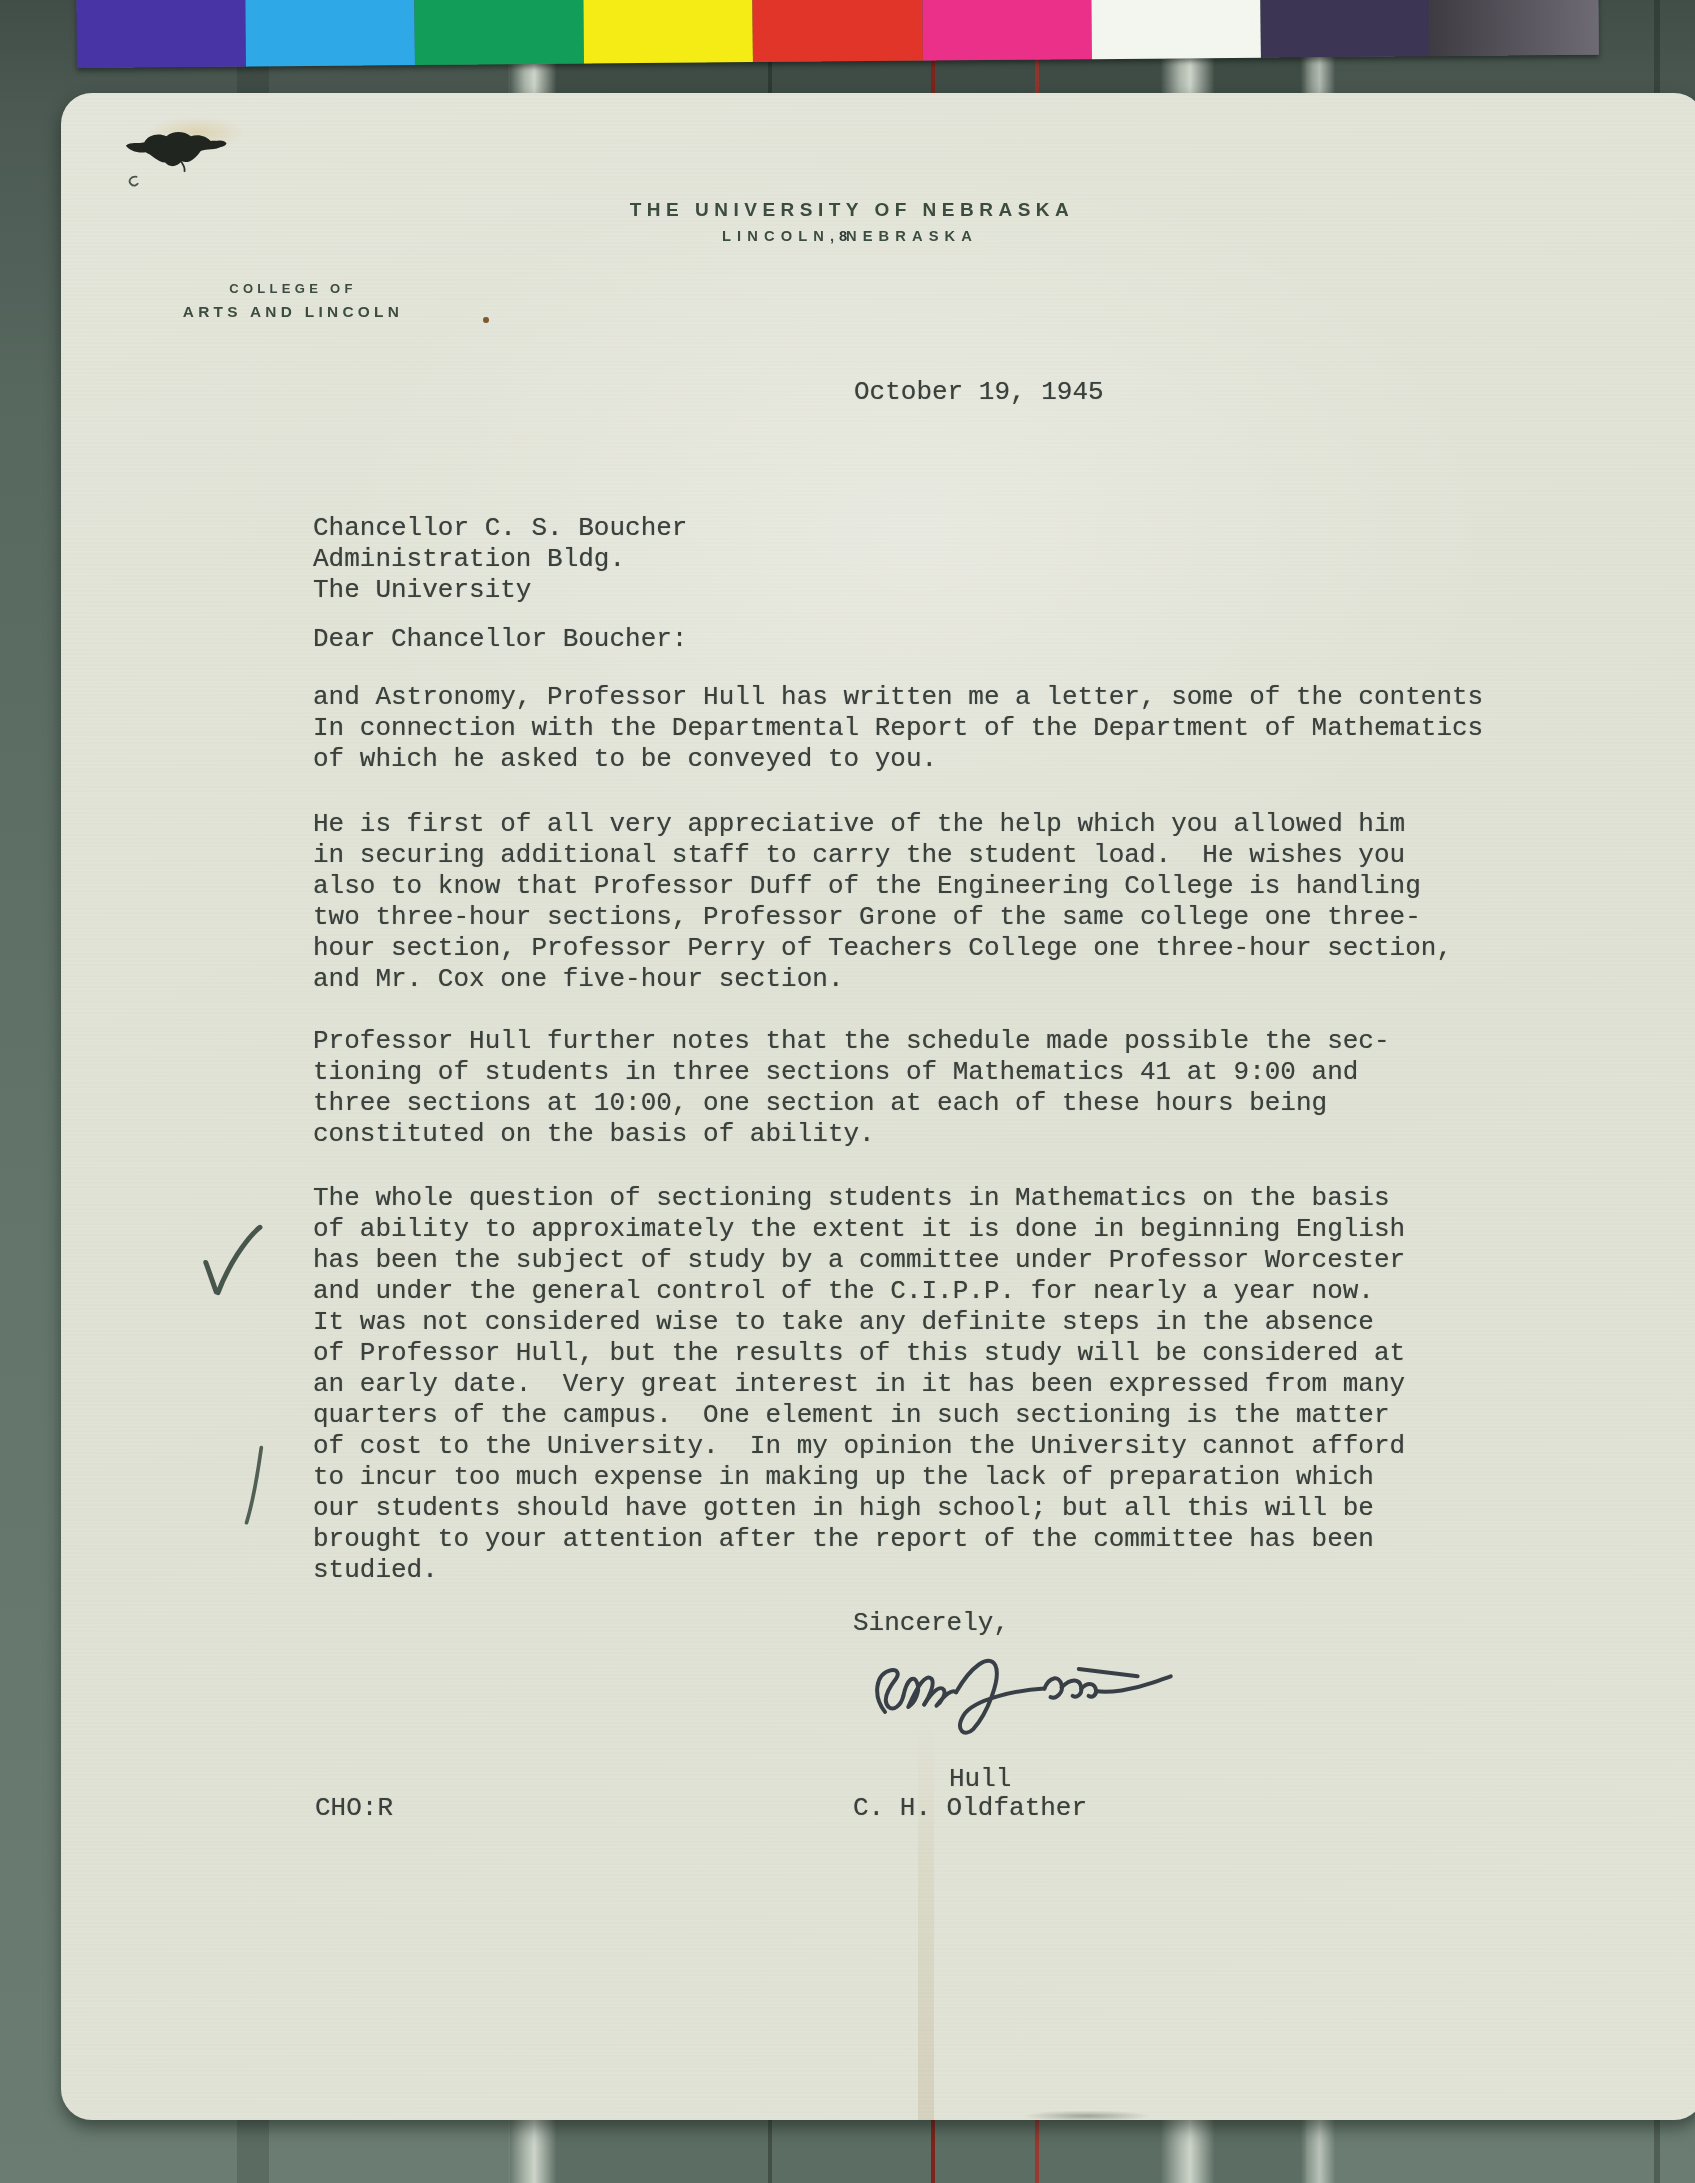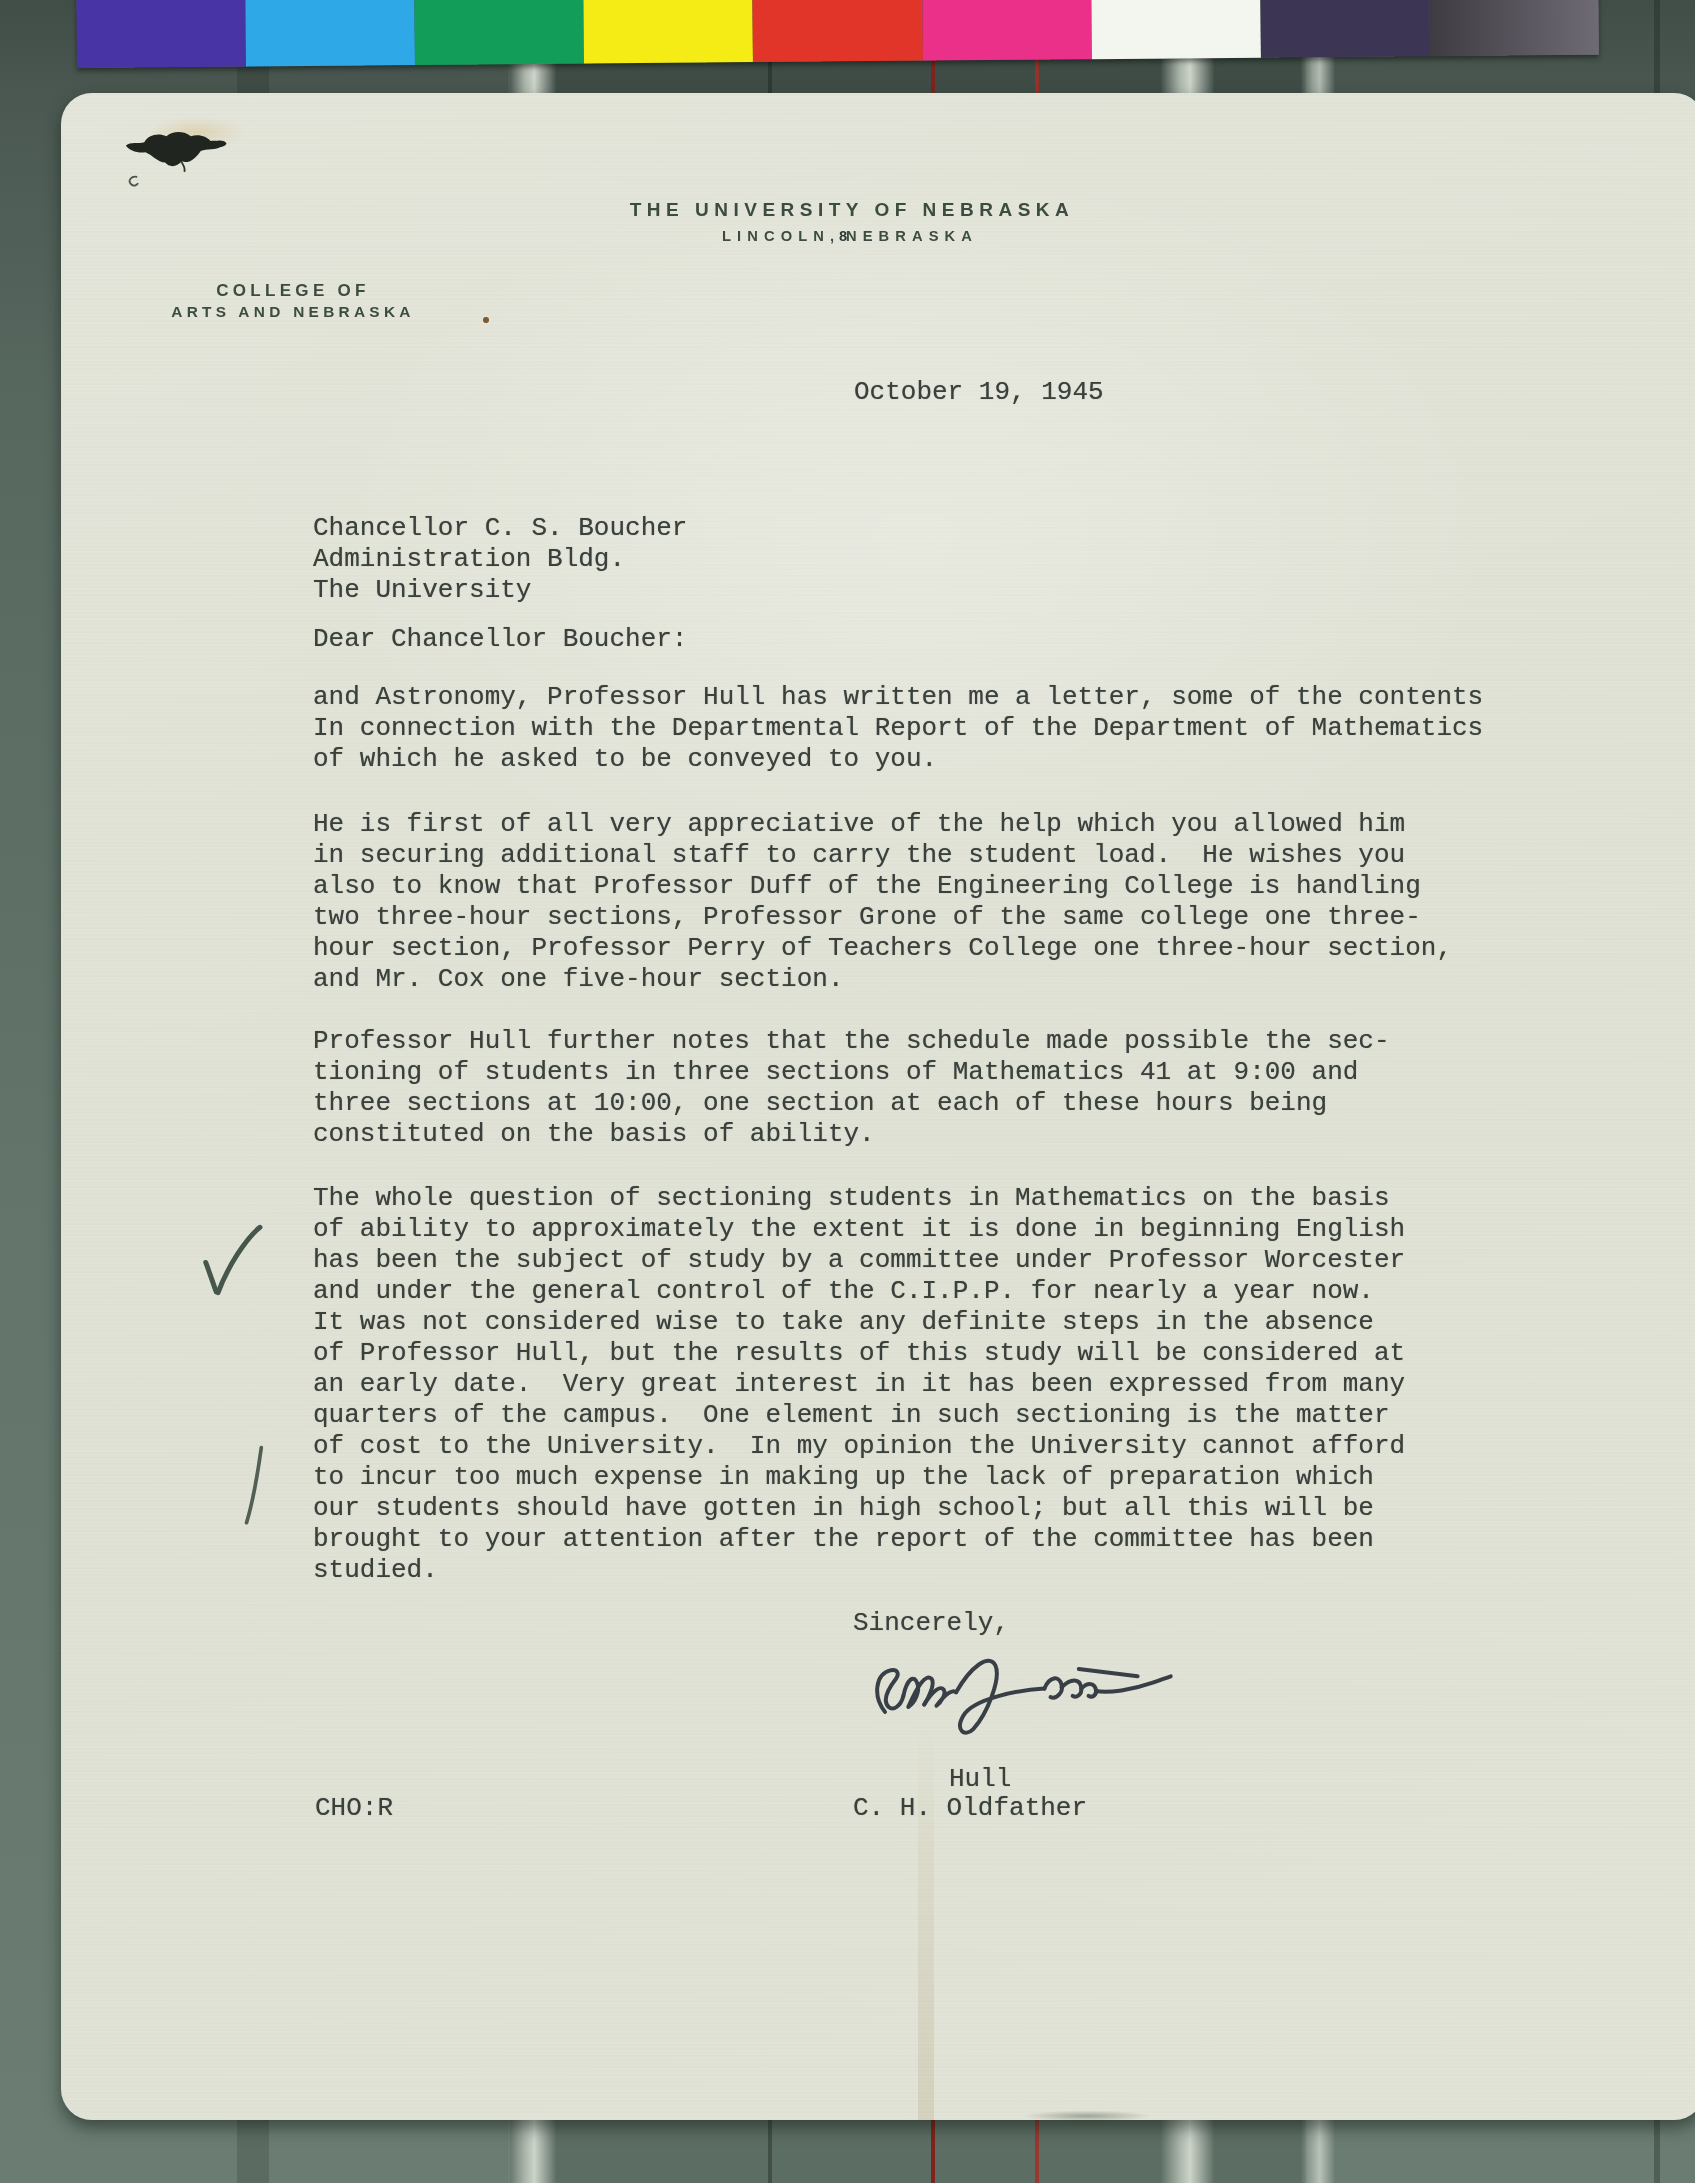--- a/index.html
+++ b/index.html
@@ -39,21 +39,21 @@
              background:linear-gradient(180deg,rgba(170,140,80,0) 0%,rgba(170,140,80,0.10) 40%,rgba(150,120,70,0.16) 95%);}
   .bottom-smudge{position:absolute;left:946px;top:2016px;width:160px;height:13.5px;border-radius:50%;
              background:radial-gradient(closest-side,rgba(40,50,42,0.35),rgba(40,50,42,0) 80%);}
 
   
   .lh{position:absolute;color:#3c4c41;font-weight:bold;white-space:pre;}
   .lh-center{transform:translateX(-50%);}
   .lh1{left:791px;top:106px;font-size:19px;letter-spacing:5.5px;}
   .lh2{left:789px;top:135px;font-size:14.7px;letter-spacing:6.1px;}
   .lh2 .ink8{color:#2c3a36;font-weight:bold;letter-spacing:0;margin:0 -1.2px;}
-  .college1{left:232px;top:188px;font-size:17px;letter-spacing:4.3px;}
+  .college1{left:232px;top:188px;font-size:13px;letter-spacing:4.3px;}
   .college2{left:232px;top:210px;font-size:15.4px;letter-spacing:4.3px;}
   .stray-dot{position:absolute;left:422px;top:224px;width:5.5px;height:6.1px;border-radius:50%;background:#7d5a30;}
 
   
   .typed{position:absolute;color:#3a413d;font-family:"Liberation Mono",monospace;
          font-size:26px;line-height:31px;white-space:pre;
          text-shadow:0 0 0.8px rgba(48,55,50,0.55);}
   .tline{white-space:pre;}
   .date{left:793px;top:284px;}
   .addr{left:252px;top:420px;}
@@ -111,21 +111,21 @@
       <path fill="#20261f" d="M150,24 C158,20 168,22 170,27 C168,33 158,34 151,31 Z"></path>
       <path fill="none" stroke="#2a332c" stroke-width="3" d="M96,56 C100,63 104,68 101,73"></path>
     </svg>
     <svg class="svgmark cmark" width="18.4" height="18.4" viewBox="0 0 30 30">
       <path fill="none" stroke="#4a554d" stroke-width="3" d="M20,8 C10,6 4,14 10,20 C14,24 20,22 21,18"></path>
     </svg>
 
     <div class="lh lh-center lh1">THE UNIVERSITY OF NEBRASKA</div>
     <div class="lh lh-center lh2"><span>LINCOLN,</span><span class="ink8">8</span><span>NEBRASKA</span></div>
     <div class="lh lh-center college1">COLLEGE OF</div>
-    <div class="lh lh-center college2">ARTS AND NEBRASKA</div>
+    <div class="lh lh-center college2">ARTS AND LINCOLN</div>
     <div class="stray-dot"></div>
 
     <div class="typed date">October 19, 1945</div>
     <div class="typed addr"><div class="tline">Chancellor C. S. Boucher</div><div class="tline">Administration Bldg.</div><div class="tline">The University</div></div>
     <div class="typed salut">Dear Chancellor Boucher:</div>
     <div class="typed p1"><div class="tline">and Astronomy, Professor Hull has written me a letter, some of the contents</div><div class="tline">In connection with the Departmental Report of the Department of Mathematics</div><div class="tline">of which he asked to be conveyed to you.</div></div>
     <div class="typed p2"><div class="tline">He is first of all very appreciative of the help which you allowed him</div><div class="tline">in securing additional staff to carry the student load.  He wishes you</div><div class="tline">also to know that Professor Duff of the Engineering College is handling</div><div class="tline">two three-hour sections, Professor Grone of the same college one three-</div><div class="tline">hour section, Professor Perry of Teachers College one three-hour section,</div><div class="tline">and Mr. Cox one five-hour section.</div></div>
     <div class="typed p3"><div class="tline">Professor Hull further notes that the schedule made possible the sec-</div><div class="tline">tioning of students in three sections of Mathematics 41 at 9:00 and</div><div class="tline">three sections at 10:00, one section at each of these hours being</div><div class="tline">constituted on the basis of ability.</div></div>
     <div class="typed p4"><div class="tline">The whole question of sectioning students in Mathematics on the basis</div><div class="tline">of ability to approximately the extent it is done in beginning English</div><div class="tline">has been the subject of study by a committee under Professor Worcester</div><div class="tline">and under the general control of the C.I.P.P. for nearly a year now.</div><div class="tline">It was not considered wise to take any definite steps in the absence</div><div class="tline">of Professor Hull, but the results of this study will be considered at</div><div class="tline">an early date.  Very great interest in it has been expressed from many</div><div class="tline">quarters of the campus.  One element in such sectioning is the matter</div><div class="tline">of cost to the University.  In my opinion the University cannot afford</div><div class="tline">to incur too much expense in making up the lack of preparation which</div><div class="tline">our students should have gotten in high school; but all this will be</div><div class="tline">brought to your attention after the report of the committee has been</div><div class="tline">studied.</div></div>
 

